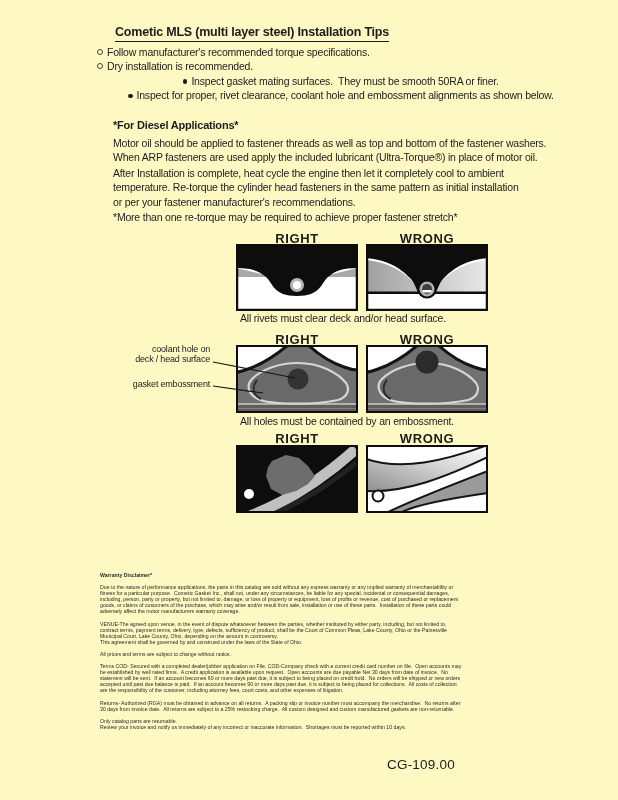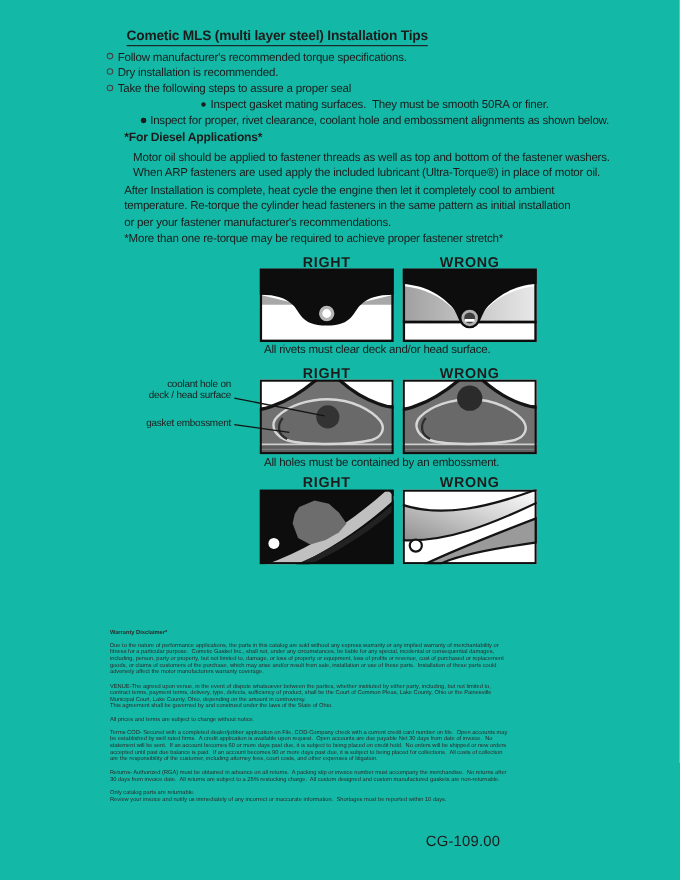--- a/index.html
+++ b/index.html
@@ -1,34 +1,34 @@
 <!DOCTYPE html>
 <html><head>
 <meta charset="utf-8">
 <style>
   html,body{margin:0;padding:0;background:#e8e8e8;}
   .page{
-    position:relative;width:618px;height:800px;background:#14b8a6;
+    position:relative;width:618px;height:800px;background:#fef9c3;
     font-family:"Liberation Sans","DejaVu Sans",sans-serif;
     color:#1c1c1c;overflow:hidden;letter-spacing:-0.2px;
   }
   .abs{position:absolute;}
   .doc-title{
     left:115px;top:25px;font-size:12.5px;font-weight:bold;
     border-bottom:1.5px solid #1c1c1c;padding-bottom:2px;white-space:pre;
   }
   .bullet-list{left:97px;top:45px;font-size:10.5px;line-height:14.4px;}
   .b-row{display:flex;align-items:baseline;white-space:pre;}
   .b-row.sub{margin-left:31px;justify-content:center;}
   .marker{display:inline-block;flex:0 0 auto;margin-right:4px;position:relative;top:-1px;}
   .marker.circ{width:4px;height:4px;border:1px solid #444;border-radius:50%;}
   .marker.dot{width:4.5px;height:4.5px;background:#1c1c1c;border-radius:50%;}
   .h-diesel{left:113px;top:119px;font-size:11px;font-weight:bold;white-space:pre;}
   .para{font-size:10.5px;line-height:14.4px;white-space:pre;}
-  .p1{left:113px;top:136px;margin-left:8px;}
+  .p1{left:113px;top:136px;}
   .p2{left:113px;top:166px;}
   .p3{left:113px;top:210px;}
   .rw-label{font-size:13px;font-weight:600;letter-spacing:0.6px;width:122px;text-align:center;white-space:pre;}
   .panel{width:122px;height:67px;}
   .panel svg{display:block;}
   .caption{font-size:10.5px;font-weight:500;white-space:pre;line-height:11.5px;}
   .anno{font-size:9px;line-height:9.8px;text-align:right;white-space:pre;letter-spacing:-0.2px;}
   .fineprint{
     left:100px;top:572px;width:420px;font-size:5.2px;line-height:6.1px;
     letter-spacing:0;color:#2a2a2a;
@@ -46,24 +46,20 @@
   <div class="abs doc-title">Cometic MLS (multi layer steel) Installation Tips</div>
 
   <div class="abs bullet-list">
     <div class="b-row">
       <span class="marker circ"></span>
       <span>Follow manufacturer's recommended torque specifications.</span>
     </div>
     <div class="b-row">
       <span class="marker circ"></span>
       <span>Dry installation is recommended.</span>
-    </div>
-    <div class="b-row">
-      <span class="marker circ"></span>
-      <span>Take the following steps to assure a proper seal</span>
     </div>
     <div class="b-row sub">
       <span class="marker dot"></span>
       <span>Inspect gasket mating surfaces.  They must be smooth 50RA or finer.</span>
     </div>
     <div class="b-row sub">
       <span class="marker dot"></span>
       <span>Inspect for proper, rivet clearance, coolant hole and embossment alignments as shown below.</span>
     </div>
   </div>

